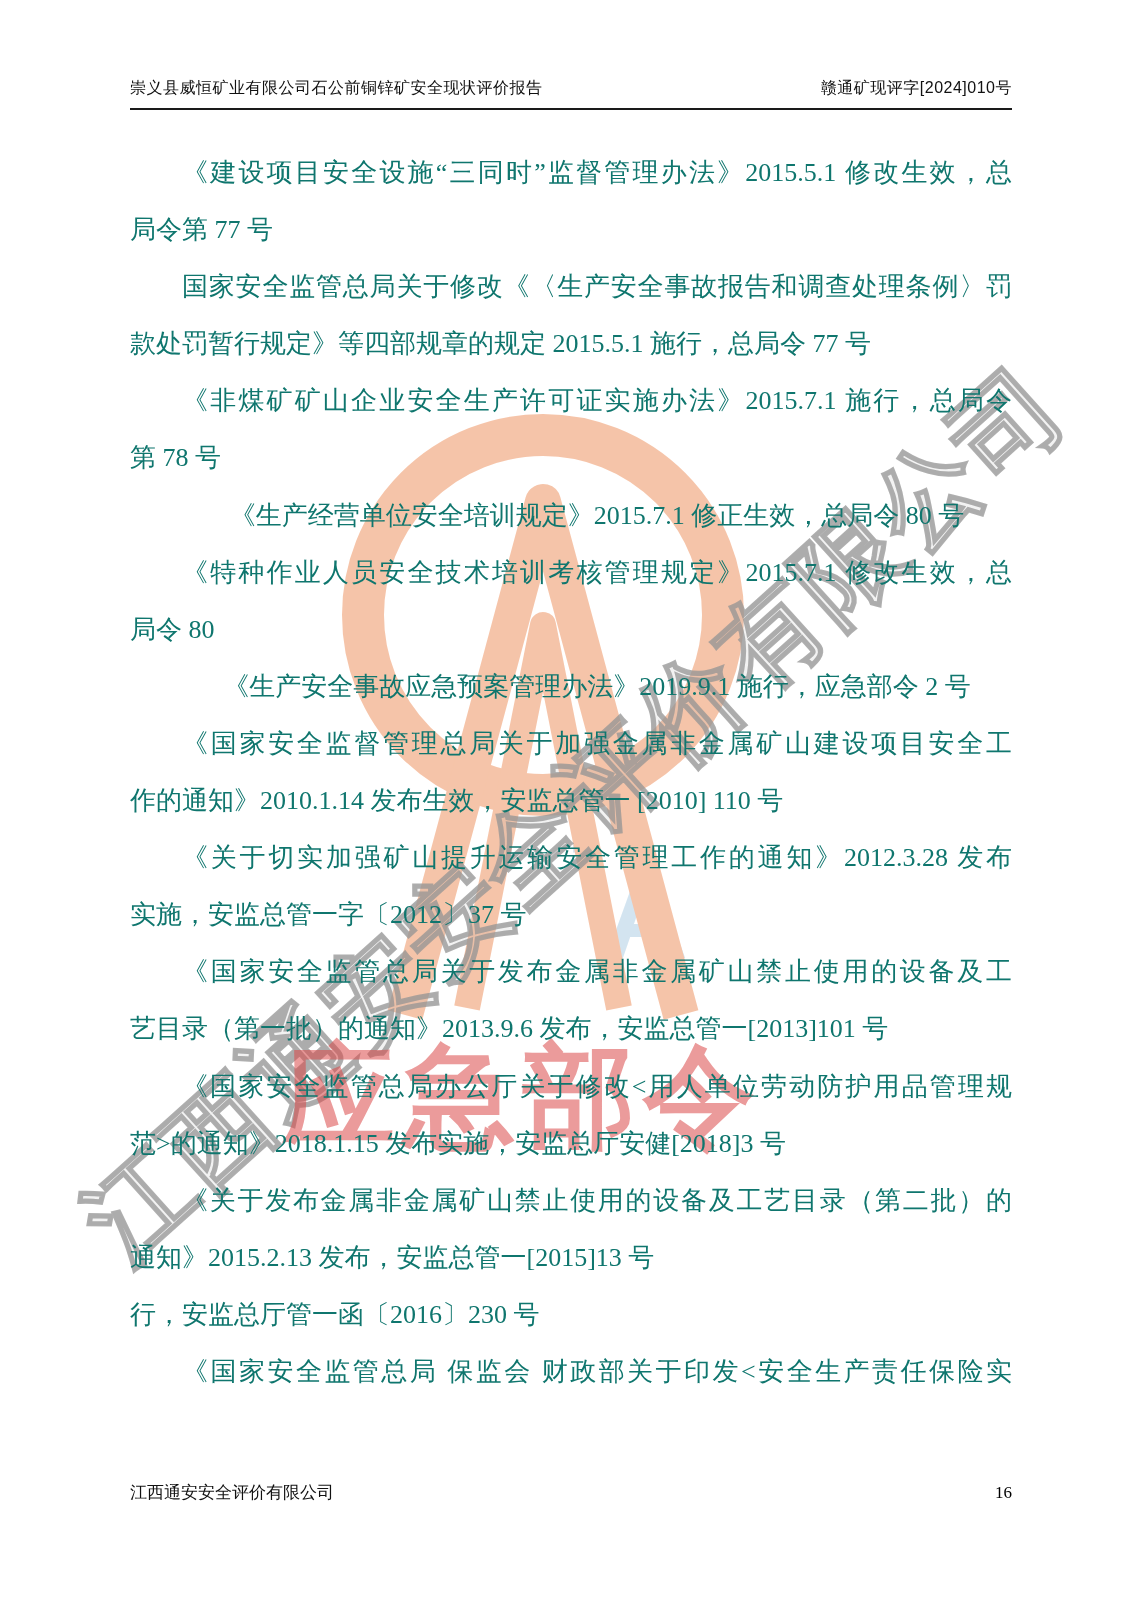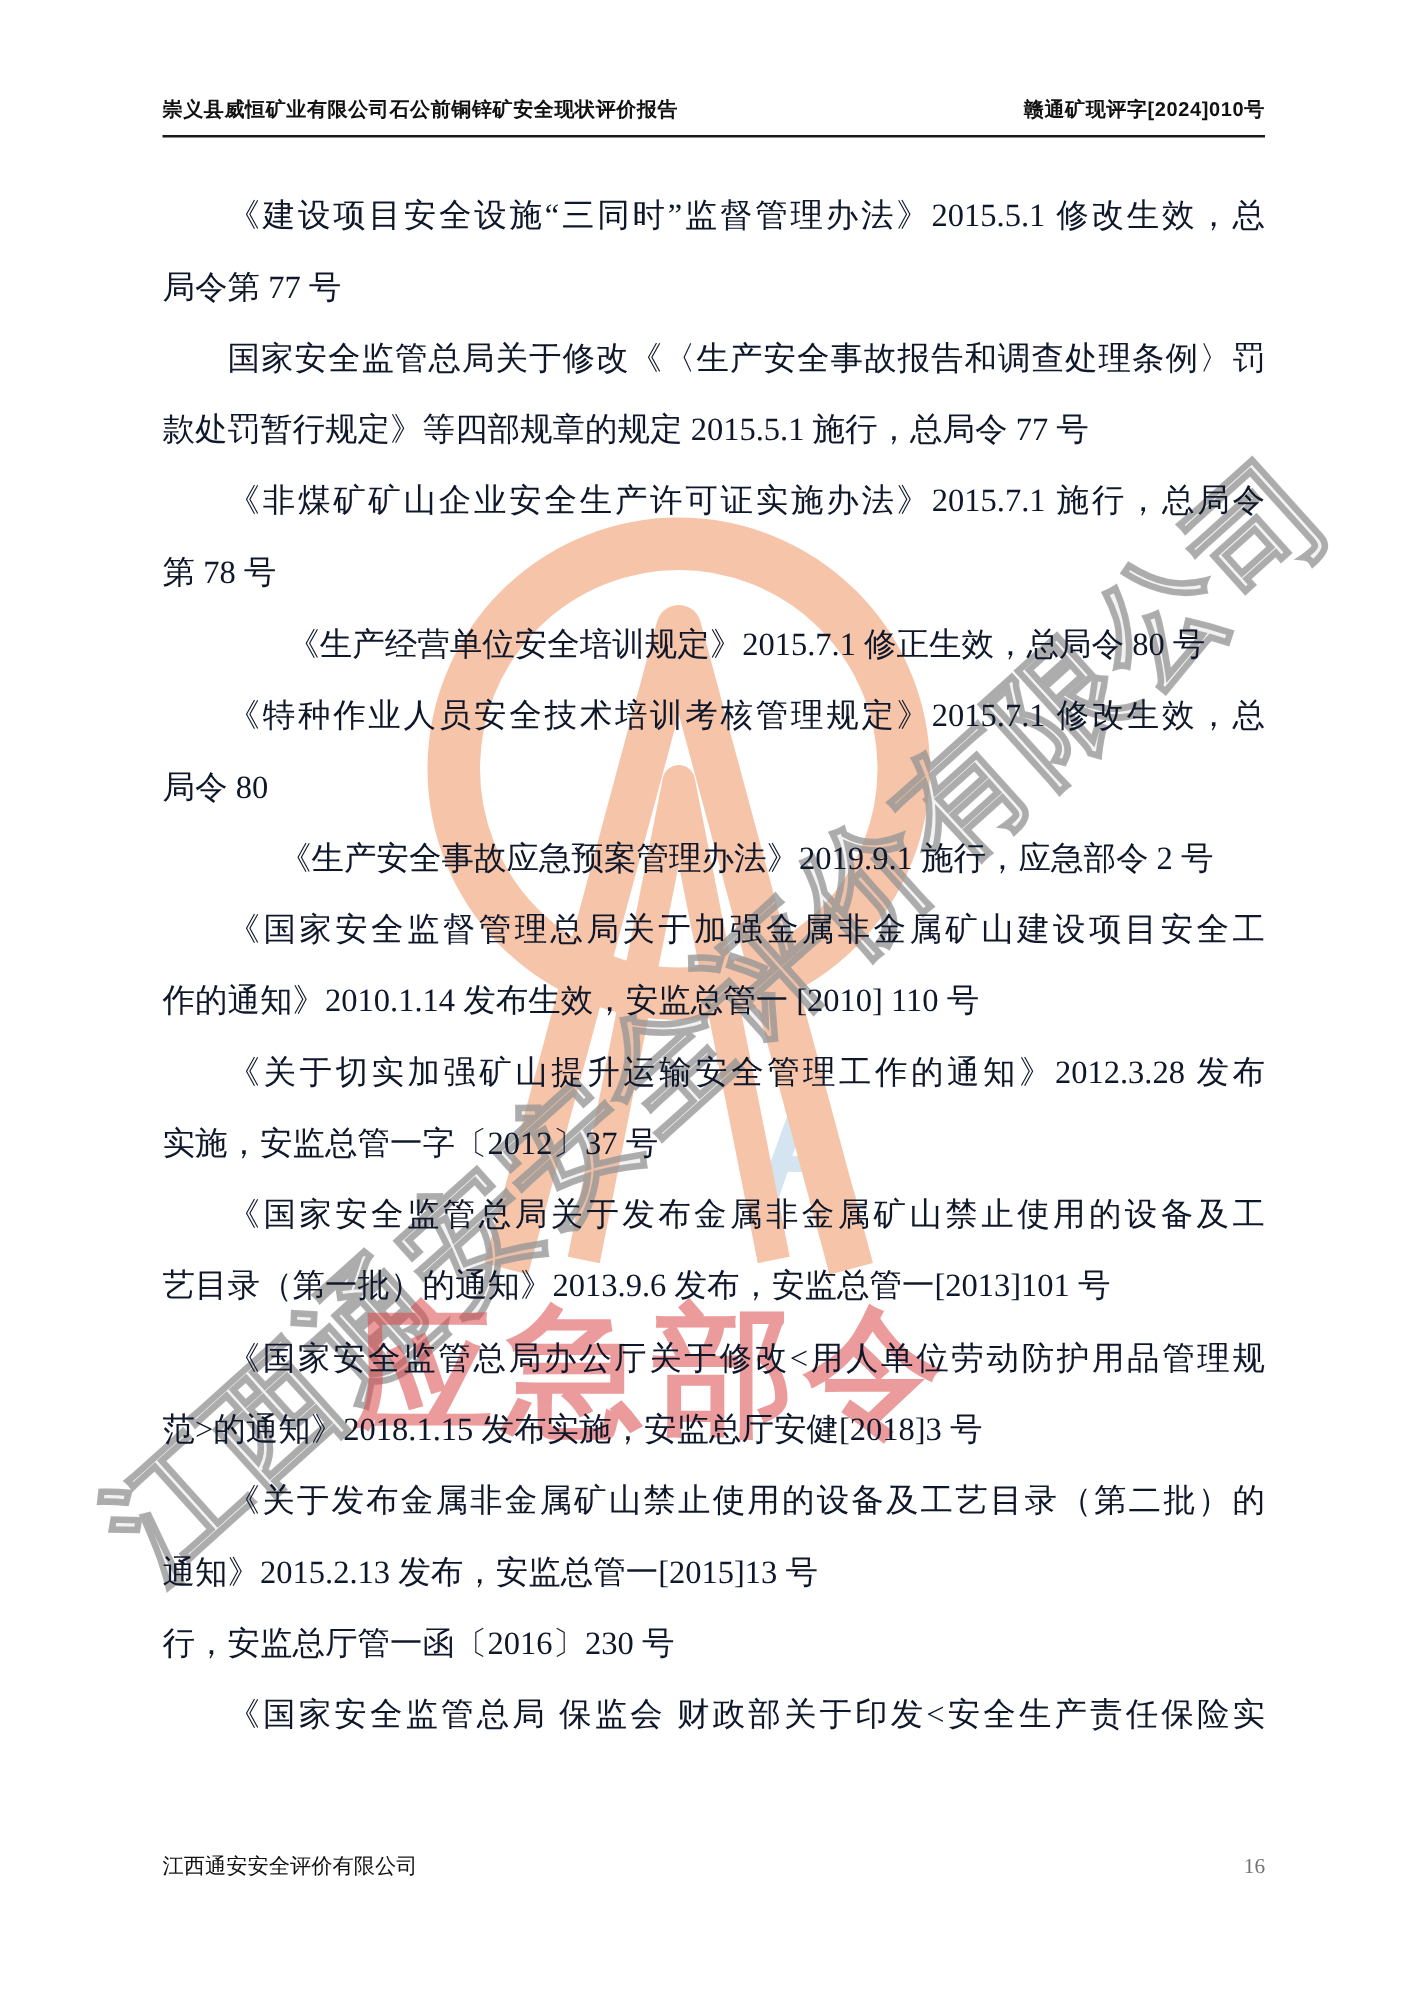--- a/index.html
+++ b/index.html
@@ -9,46 +9,46 @@
     background:#ffffff;
     font-family:"Liberation Serif","DejaVu Serif",serif;
     color:#111;
   }
   
   .header{
     position:absolute;left:130px;right:119px;top:78px;
     display:flex;justify-content:space-between;align-items:flex-end;
     padding-bottom:9px;border-bottom:2px solid #1a1a1a;
     font-family:"Liberation Sans","DejaVu Sans",sans-serif;
-    font-weight:bold;font-size:16px;letter-spacing:.5px;
+    font-weight:normal;font-size:16px;letter-spacing:.5px;
     z-index:5;
   }
   
   .page-body{
     position:absolute;left:130px;right:119px;top:144px;
     z-index:5;
-    font-size:26px;color:#0f172a;
+    font-size:26px;color:#0f766e;
   }
   .line{
     height:57.1px;line-height:57.1px;
     white-space:nowrap;
   }
   .line.indent{padding-left:52px;text-align:center;}
   .line.justify{
     white-space:normal;
     text-align:justify;
     text-align-last:justify;
   }
   
   .footer{
     position:absolute;left:130px;right:119px;top:1481px;
     display:flex;justify-content:space-between;align-items:baseline;
     font-size:17px;z-index:5;
   }
-  .footer .page-num{color:#737373;}
+  .footer .page-num{color:#000000;}
   
   .wm-logo{
     position:absolute;left:285px;top:390px;width:520px;height:700px;
     z-index:1;pointer-events:none;
   }
   .wm-diagonal{
     position:absolute;left:575px;top:815px;
     transform:translate(-50%,-50%) rotate(-42deg);
     white-space:nowrap;
     font-family:"Liberation Sans","DejaVu Sans",sans-serif;

